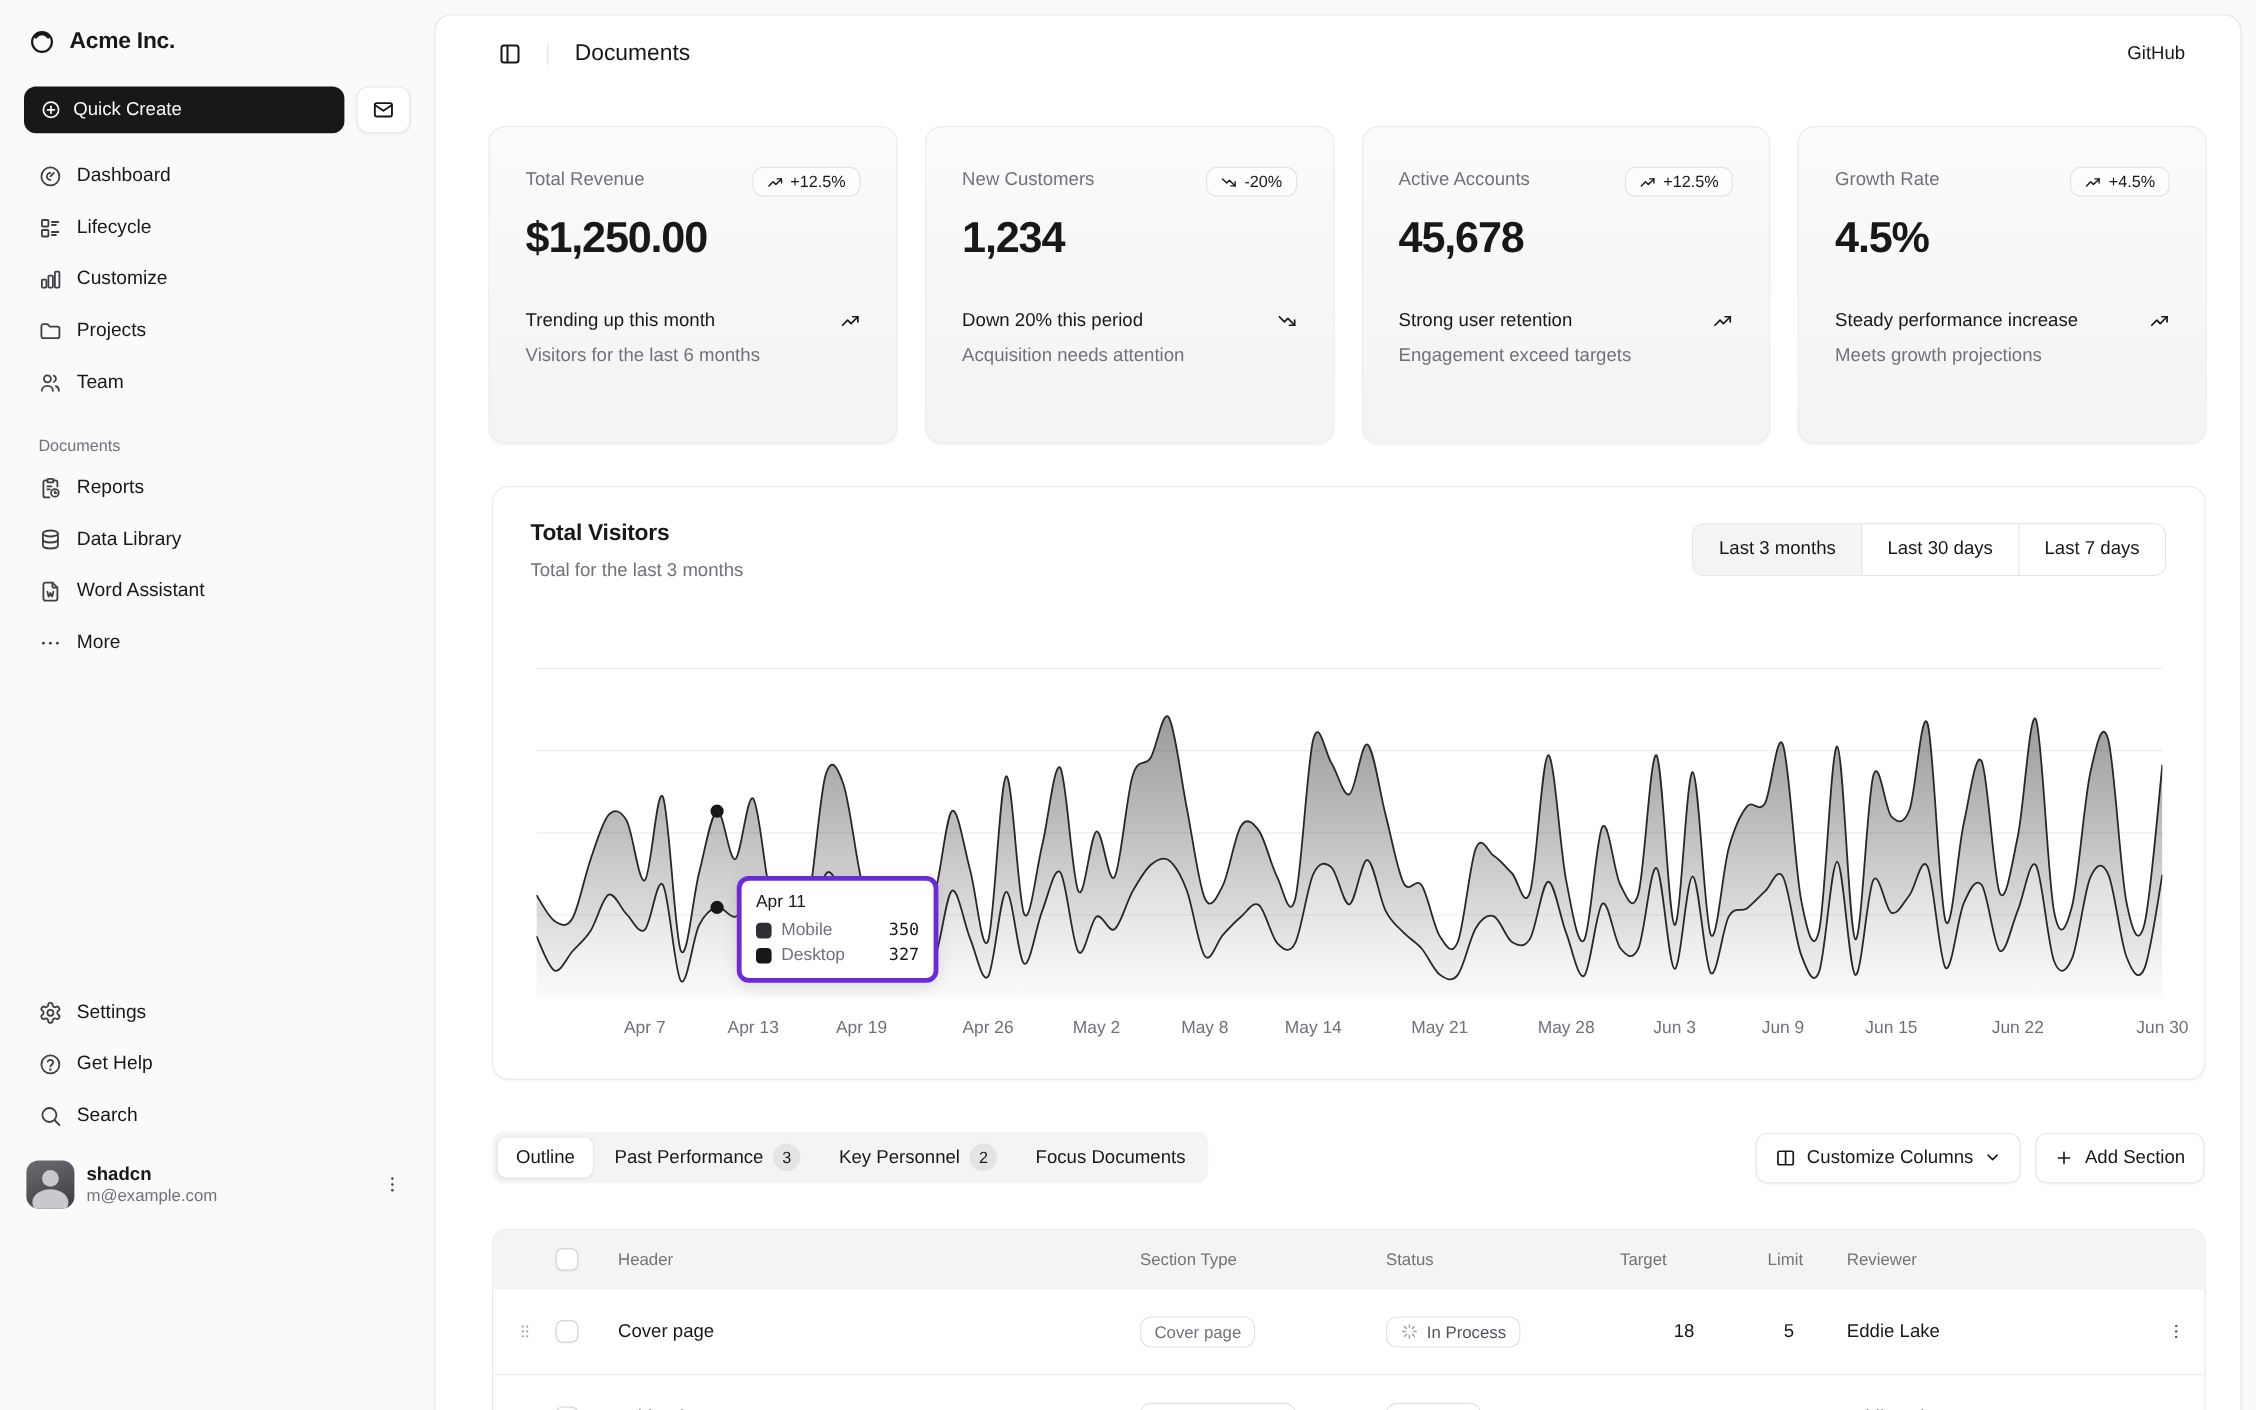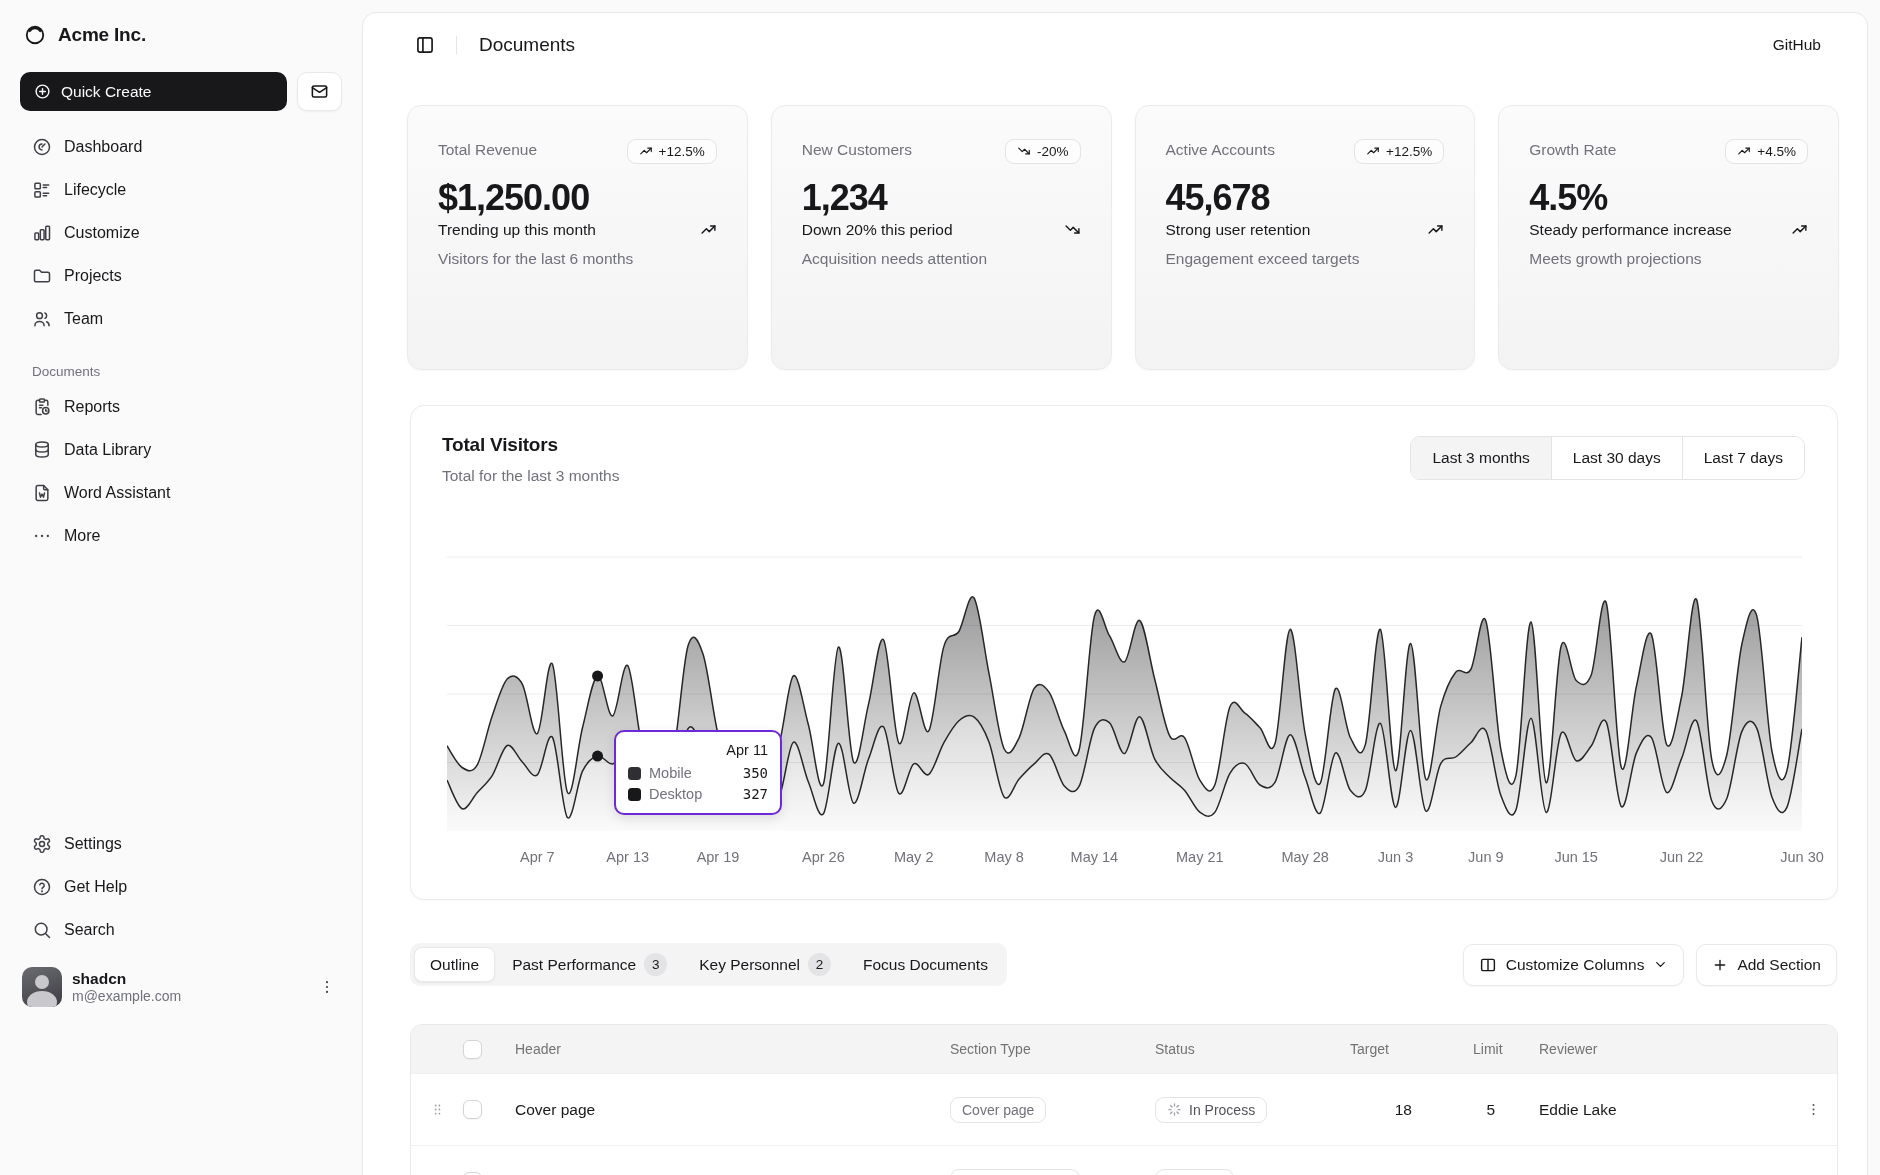--- a/index.html
+++ b/index.html
@@ -48,24 +48,24 @@
   .github-link { margin-left:auto; font-size:15.5px; color:#18181b; cursor:pointer; }
 
   
   .stats-row { position:absolute; left:44px; top:92px; width:1432px; display:grid;
                grid-template-columns:repeat(4,1fr); gap:23px; }
   .stat-card { height:265px; border:1px solid #ebebed; border-radius:14px;
                background:linear-gradient(to bottom,#fbfbfc,#f3f3f4); padding:33px 30px 0 30px;
                box-shadow:0 1px 2px rgba(0,0,0,0.03); display:flex; flex-direction:column; }
   .stat-top { display:flex; align-items:flex-start; justify-content:space-between; }
   .stat-label { font-size:15.5px; color:#71717a; padding-top:2px; }
-  .trend-badge { display:flex; align-items:flex-start; gap:6px; border:1px solid #e4e4e7; border-radius:9px;
+  .trend-badge { display:flex; align-items:flex-end; gap:6px; border:1px solid #e4e4e7; border-radius:9px;
                  padding:4px 11px; font-size:13.5px; color:#18181b; background:rgba(255,255,255,0.6); }
   .stat-value { font-size:36px; font-weight:600; letter-spacing:-1px; margin-top:13px; }
-  .stat-footer { }
+  .stat-footer { margin-top:38px; }
   .fl1 { display:flex; align-items:flex-start; gap:8px; font-size:15.5px; font-weight:500; line-height:22px; }
   .fl1 .tr-ic { margin-left:auto; margin-top:2px; flex:0 0 17px; }
   .stat-card:nth-child(4) .fl1-text { max-width:212px; }
   .fl2 { margin-top:7px; font-size:15.5px; color:#71717a; line-height:22px; }
 
   
   .chart-card { position:absolute; left:47px; top:392px; width:1428px; height:495px;
                 border:1px solid #ebebed; border-radius:14px; background:#fff;
                 box-shadow:0 1px 2px rgba(0,0,0,0.03); }
   .chart-title { position:absolute; left:31px; top:28px; font-size:19px; font-weight:600; letter-spacing:-0.2px; }
@@ -75,22 +75,22 @@
   .range-btn { padding:0 21px; display:flex; align-items:center; font-size:15.5px; font-weight:500;
                background:#fff; border:none; border-left:1px solid #e4e4e7; color:#18181b;
                font-family:inherit; cursor:pointer; }
   .range-btn:first-child { border-left:none; }
   .range-btn.active { background:#f4f4f5; }
   .chart-plot { position:absolute; left:36px; top:141px; }
   .chart-ticks { position:absolute; left:36px; top:443px; width:1355px; height:20px; }
   .chart-ticks span { position:absolute; transform:translateX(-50%); font-size:14.5px; color:#71717a;
                       white-space:nowrap; }
   .chart-tooltip { position:absolute; left:203px; top:324px; width:168px; background:#fff;
-                   border:2px solid #6d28d9; border-radius:10px; padding:10px 12px 11px 12px;
-                   box-shadow:0 4px 12px rgba(0,0,0,0.10);text-align:right; }
+                   border:4px solid #6d28d9; border-radius:10px; padding:10px 12px 11px 12px;
+                   box-shadow:0 4px 12px rgba(0,0,0,0.10); }
   .tt-date { font-size:14.5px; font-weight:500; margin-bottom:7px; }
   .tt-row { display:flex; align-items:center; gap:8px; font-size:14.5px; margin-top:5px; }
   .tt-swatch { width:13px; height:13px; border-radius:3.5px; }
   .tt-label { color:#71717a; }
   .tt-val { margin-left:auto; font-family:"DejaVu Sans Mono", monospace; font-size:14px; color:#18181b; }
 
   
   .tabs-row { position:absolute; left:47px; top:930px; right:30px; display:flex; align-items:center; }
   .tab-list { display:flex; align-items:center; background:#f4f4f5; border-radius:10px; padding:4px;
               gap:2px; height:43px; }

